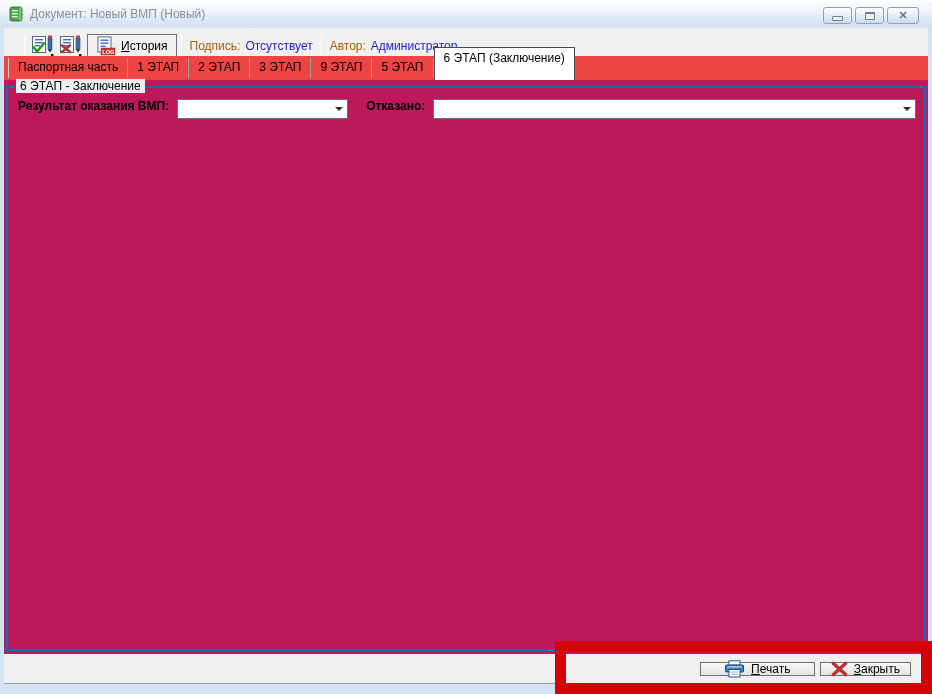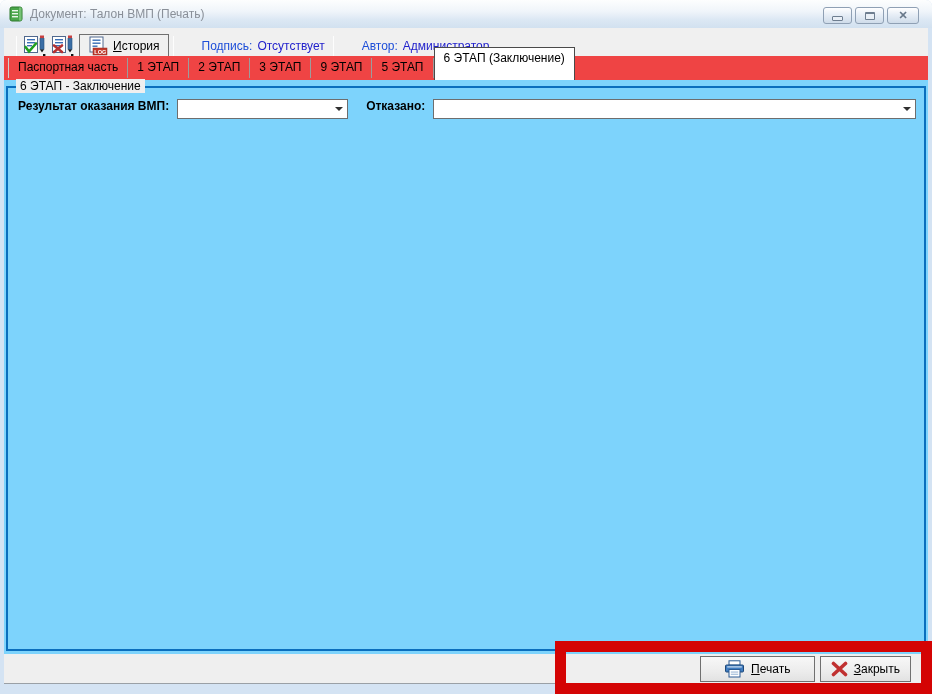--- a/index.html
+++ b/index.html
@@ -35,33 +35,33 @@
     color: #68788a;
   }
   .win-btn.close { width: 32px; font-weight: bold; font-size: 11px; }
   .glyph-min { width: 11px; height: 5px; border: 1px solid #6e7e90; background: #e9eff6; border-radius: 1px; margin-top: 5px; }
   .glyph-max { width: 10px; height: 8px; border: 1px solid #6e7e90; border-top-width: 2px; background: #e9eff6; border-radius: 1px; }
   
   .toolbar {
     position: absolute; left: 4px; right: 4px; top: 28px; height: 36px;
     background: #f0f0f0;
     display: flex; align-items: center;
-    padding-left: 8px;
+    padding-left: 16px;
   }
   .tb-sep { width: 1px; height: 20px; background: #b8b8b8; border-right: 1px solid #fdfdfd; margin: 0 4px; }
   .tb-iconbtn {
     width: 28px; height: 24px; display: flex; align-items: center; justify-content: center;
     background: transparent; border: 1px solid transparent;
   }
   .tb-history {
     height: 24px; display: inline-flex; align-items: center; gap: 5px;
     border: 1px solid #707070; background: #f0f0f0; padding: 0 8px; margin-left: 2px;
     font-size: 12px;
   }
-  .lbl-maroon { color: #1d4ed8; margin-left: 20px; }
+  .lbl-maroon { color: #a16207; }
   .lbl-blue { color: #2222cc; }
   .tb-text { display: inline-flex; gap: 5px; padding: 0 4px; font-size: 12px; }
   .ul-first { display: inline-block; }
   .ul-first::first-letter { text-decoration: underline; }
   
   .tabstrip {
     position: absolute; left: 4px; right: 4px; top: 56px; height: 24px;
     background: #ef4444;
     display: flex; align-items: flex-end;
     padding-left: 4px;
@@ -74,21 +74,21 @@
   }
   .tab.first { border-left: 1px solid #cfcfcf; }
   .tab.active {
     height: 33px; line-height: 21px;
     border: 1px solid #4a4a4a; border-bottom: none;
     background: #fff; margin-bottom: 0;
   }
   
   .content {
     position: absolute; left: 4px; right: 4px; top: 80px; height: 574px;
-    background: #7dd3fc;
+    background: #be185d;
   }
   .groupbox {
     position: absolute; left: 2px; right: 2px; top: 6px; bottom: 3px;
     border: 2px solid #0a6ebd;
   }
   .groupbox-title {
     position: absolute; top: -9px; left: 8px;
     background: #efefef; padding: 0 4px; font-size: 12px; color: #000;
   }
   .form-row {
@@ -113,21 +113,21 @@
   }
   
   .buttonbar {
     position: absolute; left: 4px; right: 4px; top: 654px; height: 30px;
     background: #efefef;
     border-bottom: 1px solid #9aa0a6;
     display: flex; align-items: center; justify-content: flex-end;
     gap: 5px; padding-right: 17px;
   }
   .btn {
-    height: 26px; min-width: 56px;
+    height: 14px; min-width: 56px;
     border: 1px solid #707070;
     background: linear-gradient(#f7f7f7, #ececec 60%, #e2e2e2);
     display: inline-flex; align-items: center; justify-content: center; gap: 6px;
     padding: 0 10px; font-size: 12px; color: #000;
   }
   .btn-print { width: 115px; }
   .btn-signclose { width: 152px; }
   
   .bottomstrip { position: absolute; left: 0; right: 0; bottom: 0; height: 10px; background: #d4e3f3; }
   .sidestrip { position: absolute; top: 28px; bottom: 0; width: 4px; background: #d4e3f3; }
@@ -148,21 +148,21 @@
   <div class="titlebar">
     <span>
       <svg width="16" height="16" viewBox="0 0 16 16">
         <rect x="2" y="1" width="12" height="14" rx="2" fill="#4aa64a" stroke="#2f7a2f"></rect>
         <rect x="11" y="1.5" width="2.5" height="13" fill="#77c277"></rect>
         <rect x="4" y="4" width="6" height="1.4" fill="#eaf6ea"></rect>
         <rect x="4" y="7" width="6" height="1.4" fill="#eaf6ea"></rect>
         <rect x="4" y="10" width="6" height="1.4" fill="#eaf6ea"></rect>
       </svg>
     </span>
-    <span class="title-text">Документ: Талон ВМП (Печать)</span>
+    <span class="title-text">Документ: Новый ВМП (Новый)</span>
     <div class="win-controls">
       <div class="win-btn">
           <span class="glyph-min"></span>
         </div>
       <div class="win-btn">
           <span class="glyph-max"></span>
         </div>
       <div class="win-btn close">
           <span>✕</span>
         </div>

